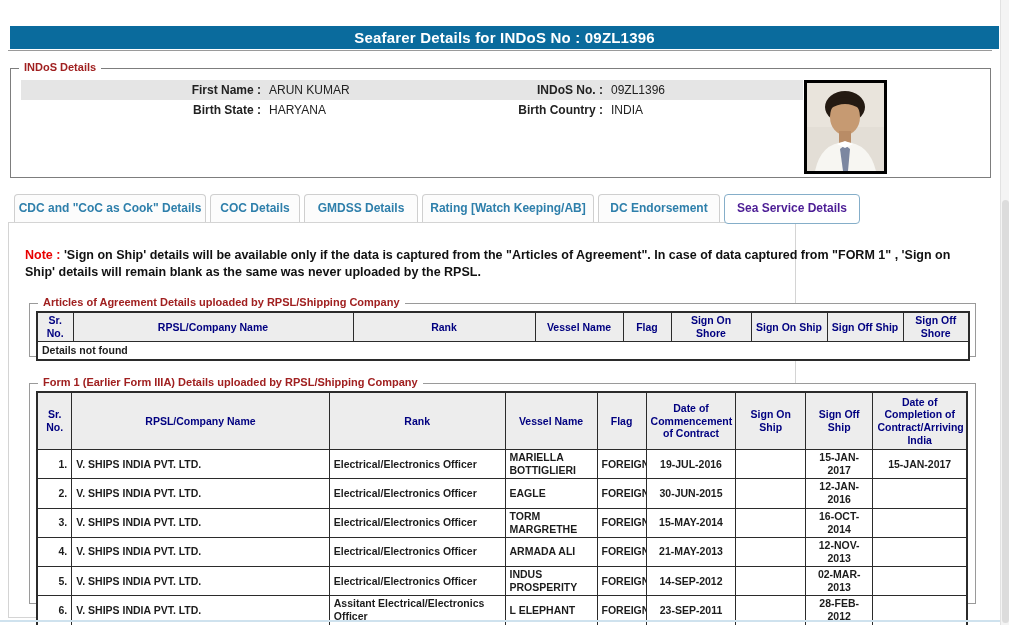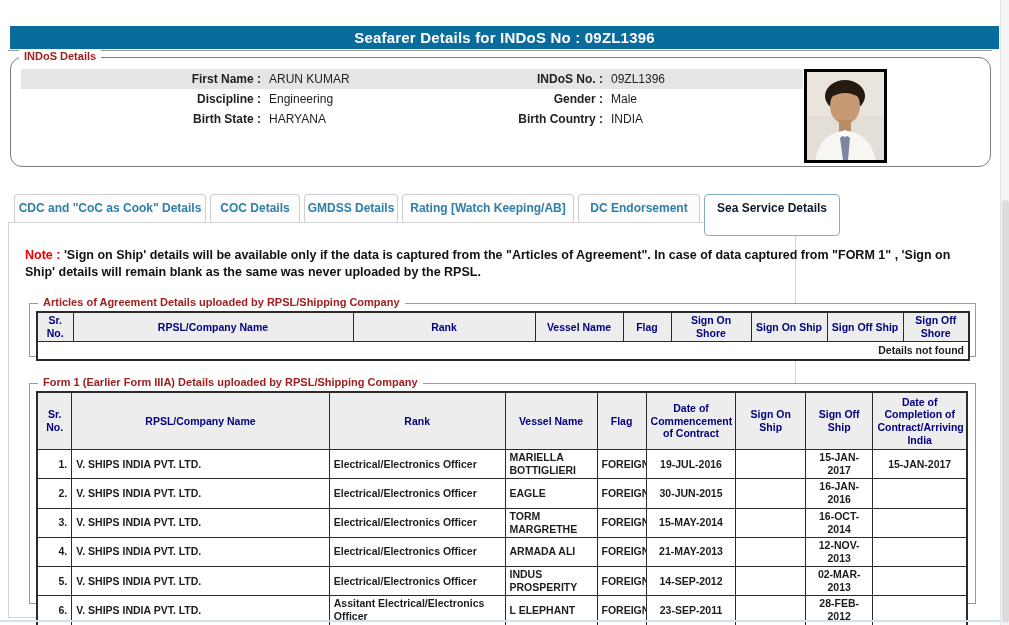--- a/index.html
+++ b/index.html
@@ -17,21 +17,21 @@
 
   
   .fbox{position:absolute;border:1px solid #7d7d7d;background:#ffffff;}
   .fbox.inner{border:1px solid #9a9a9a;}
   .flegend{
     position:absolute;top:-8px;left:8px;background:#ffffff;padding:0 5px;
     color:#a02020;font-weight:bold;font-size:11px;white-space:nowrap;
   }
 
   
-  #indos-box{left:10px;top:57px;width:979px;height:108px;border-radius:12px;}
+  #indos-box{left:10px;top:68px;width:979px;height:108px;}
   .details{position:absolute;left:10px;top:11px;width:782px;}
   .drow{
     display:grid;grid-template-columns:240px 158px 168px 1fr;column-gap:8px;
     height:20px;align-items:center;font-size:12px;color:#222;
   }
   .drow.alt{background:#e5e5e5;}
   .dlbl{font-weight:bold;text-align:right;}
   .dval{text-align:left;}
   .photo{
     position:absolute;left:793px;top:11px;width:77px;height:88px;
@@ -40,26 +40,26 @@
 
   
   .tabs{position:absolute;left:14px;top:194px;height:29px;display:flex;z-index:3;}
   .tab{
     box-sizing:border-box;height:28px;line-height:26px;text-align:center;
     font-size:12px;font-weight:bold;color:#2e7fab;background:#fcfcfc;
     border:1px solid #cfcfcf;border-bottom:none;border-radius:4px 4px 0 0;
     margin-right:4px;cursor:pointer;white-space:nowrap;overflow:hidden;
   }
   .tab:nth-child(1){width:192px}.tab:nth-child(2){width:90px}
-  .tab:nth-child(3){width:94px}.tab:nth-child(4){width:172px}
+  .tab:nth-child(3){width:114px}.tab:nth-child(4){width:172px}
   .tab:nth-child(5){width:122px}.tab:nth-child(6){width:136px}
   .tab:nth-child(7){width:112px}
   .tab.active{
-    color:#0f172a;background:#ffffff;border:1px solid #85aec9;
-    border-radius:4px;height:42px;position:relative;z-index:4;
+    color:#4c1d95;background:#ffffff;border:1px solid #85aec9;
+    border-radius:4px;height:30px;position:relative;z-index:4;
   }
 
   
   .panel{
     position:absolute;left:8px;top:222px;width:788px;height:396px;
     border:1px solid #d4d4d4;background:#ffffff;box-sizing:border-box;
   }
   .note{
     position:absolute;left:16px;top:24px;width:945px;
     font-size:12.5px;font-weight:bold;color:#111;line-height:1.35;
@@ -80,21 +80,21 @@
   table.grid th{
     background:#ededed;color:#000080;font-size:10.5px;font-weight:bold;
     text-align:center;line-height:1.2;
   }
   table.grid td{
     font-size:10.5px;font-weight:bold;color:#1c1c1c;line-height:1.25;
     background:#ffffff;
   }
   td.c-sr{text-align:right;padding-right:6px;}
   td.c-date{text-align:center;}
-  td.empty-msg{text-align:right;color:#d00000;font-size:11px;height:15px;}
+  td.empty-msg{text-align:left;color:#d00000;font-size:11px;height:15px;}
   #articles-table th{height:26px;}
   #form1-table thead th{height:54px;}
   #form1-table tbody td{height:23px;}
 
   
   .scrollbar{
     position:absolute;left:1000px;top:0;width:9px;height:625px;
     background:#f4f4f4;border-left:1px solid #e2e2e2;box-sizing:border-box;
   }
   .scroll-thumb{
@@ -110,26 +110,20 @@
 <div class="top-rule"></div>
 
 <div class="fbox" id="indos-box">
   <span class="flegend">INDoS Details</span>
   <div class="details">
     <div class="drow alt">
       <span class="dlbl">First Name :</span>
       <span class="dval">ARUN KUMAR</span>
       <span class="dlbl">INDoS No. :</span>
       <span class="dval">09ZL1396</span>
-    </div>
-    <div class="drow">
-      <span class="dlbl">Discipline :</span>
-      <span class="dval">Engineering</span>
-      <span class="dlbl">Gender :</span>
-      <span class="dval">Male</span>
     </div>
     <div class="drow">
       <span class="dlbl">Birth State :</span>
       <span class="dval">HARYANA</span>
       <span class="dlbl">Birth Country :</span>
       <span class="dval">INDIA</span>
     </div>
   </div>
   <div class="photo">
     <svg width="77" height="88" viewBox="0 0 77 88" xmlns="http://www.w3.org/2000/svg">
@@ -236,21 +230,21 @@
           <td class="c-date">15-JAN-2017</td>
         </tr>
         <tr>
           <td class="c-sr">2.</td>
           <td>V. SHIPS INDIA PVT. LTD.</td>
           <td>Electrical/Electronics Officer</td>
           <td>EAGLE</td>
           <td>FOREIGN</td>
           <td class="c-date">30-JUN-2015</td>
           <td class="c-date"></td>
-          <td class="c-date">16-JAN-2016</td>
+          <td class="c-date">12-JAN-2016</td>
           <td class="c-date"></td>
         </tr>
         <tr>
           <td class="c-sr">3.</td>
           <td>V. SHIPS INDIA PVT. LTD.</td>
           <td>Electrical/Electronics Officer</td>
           <td>TORM MARGRETHE</td>
           <td>FOREIGN</td>
           <td class="c-date">15-MAY-2014</td>
           <td class="c-date"></td>

